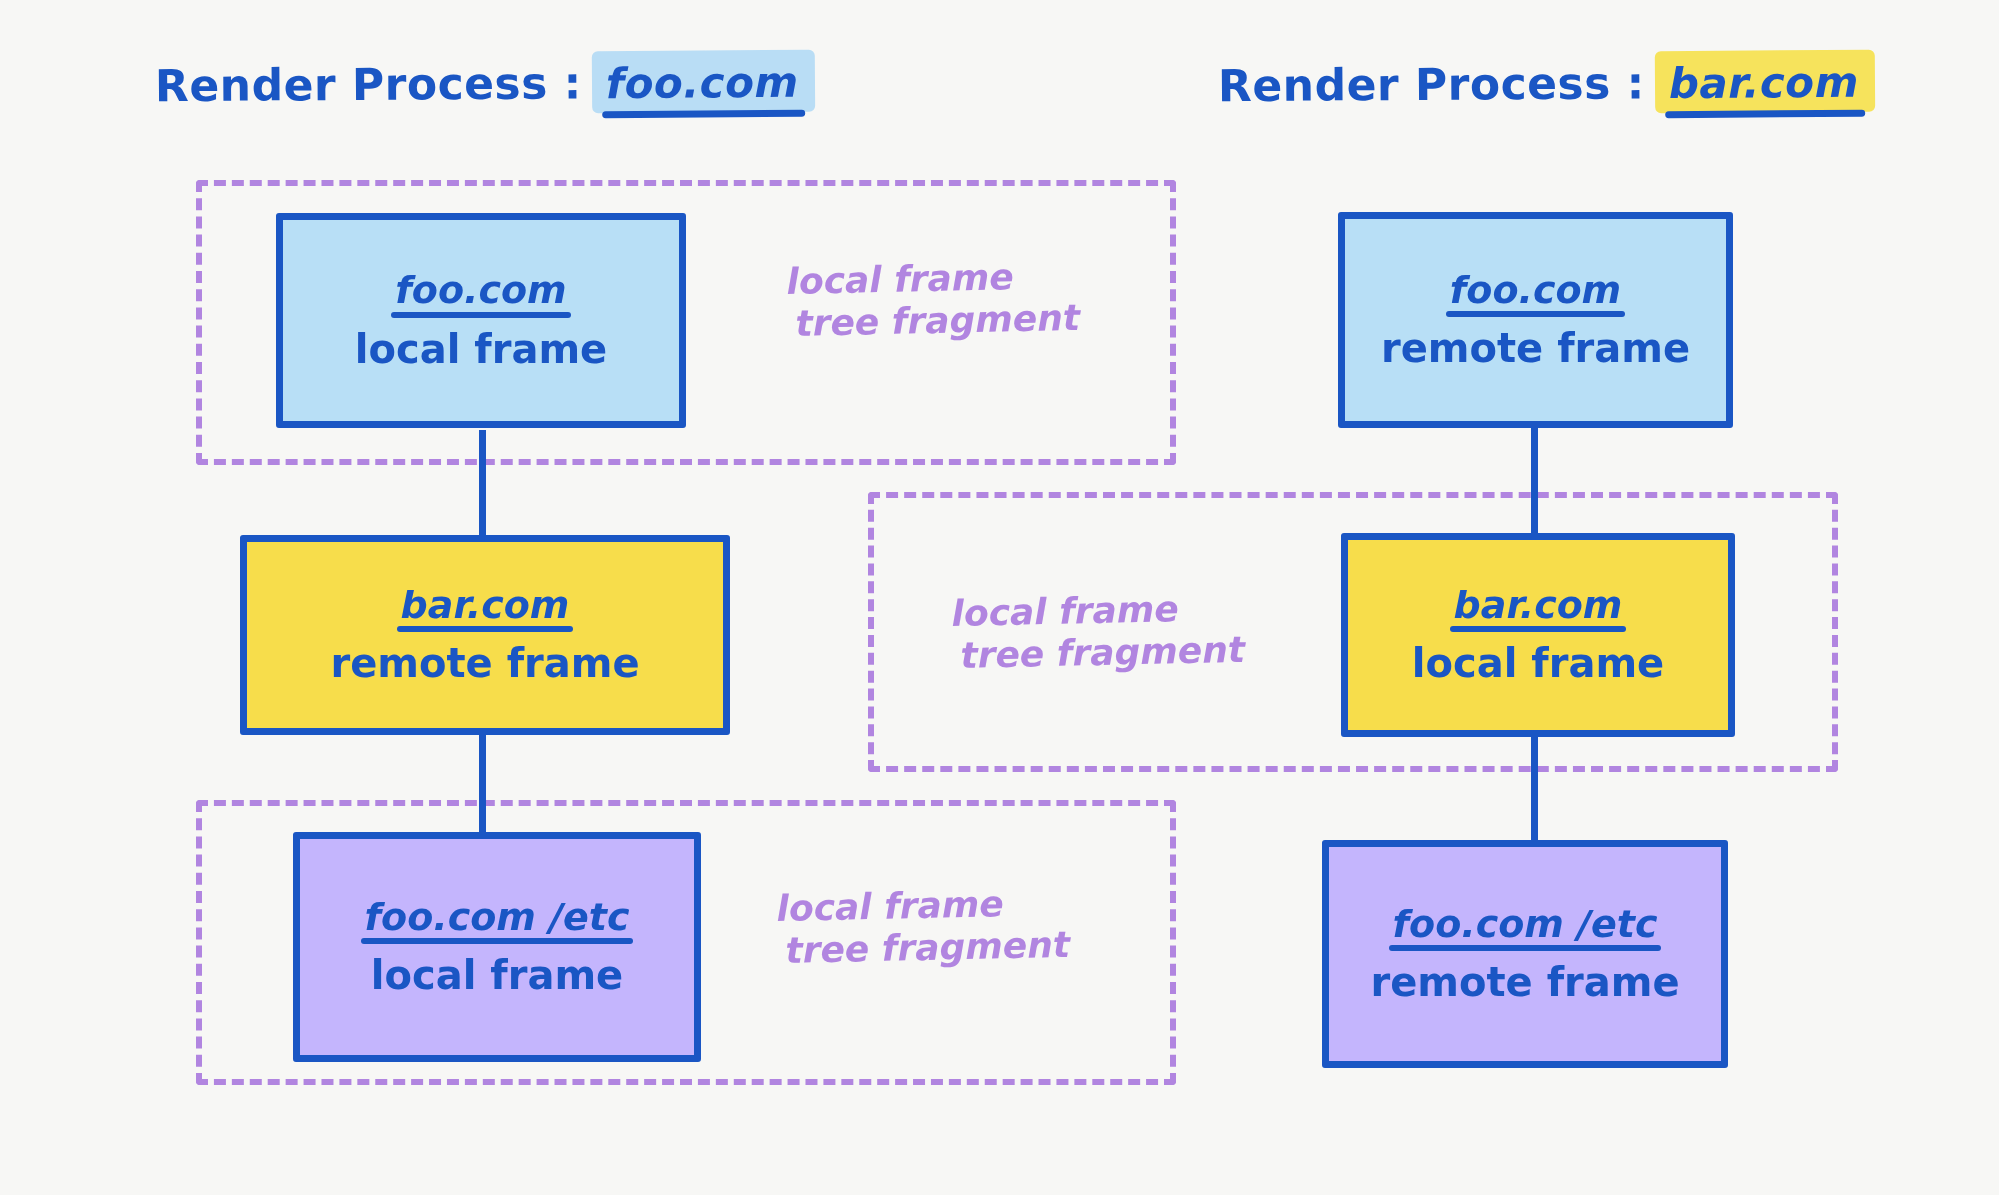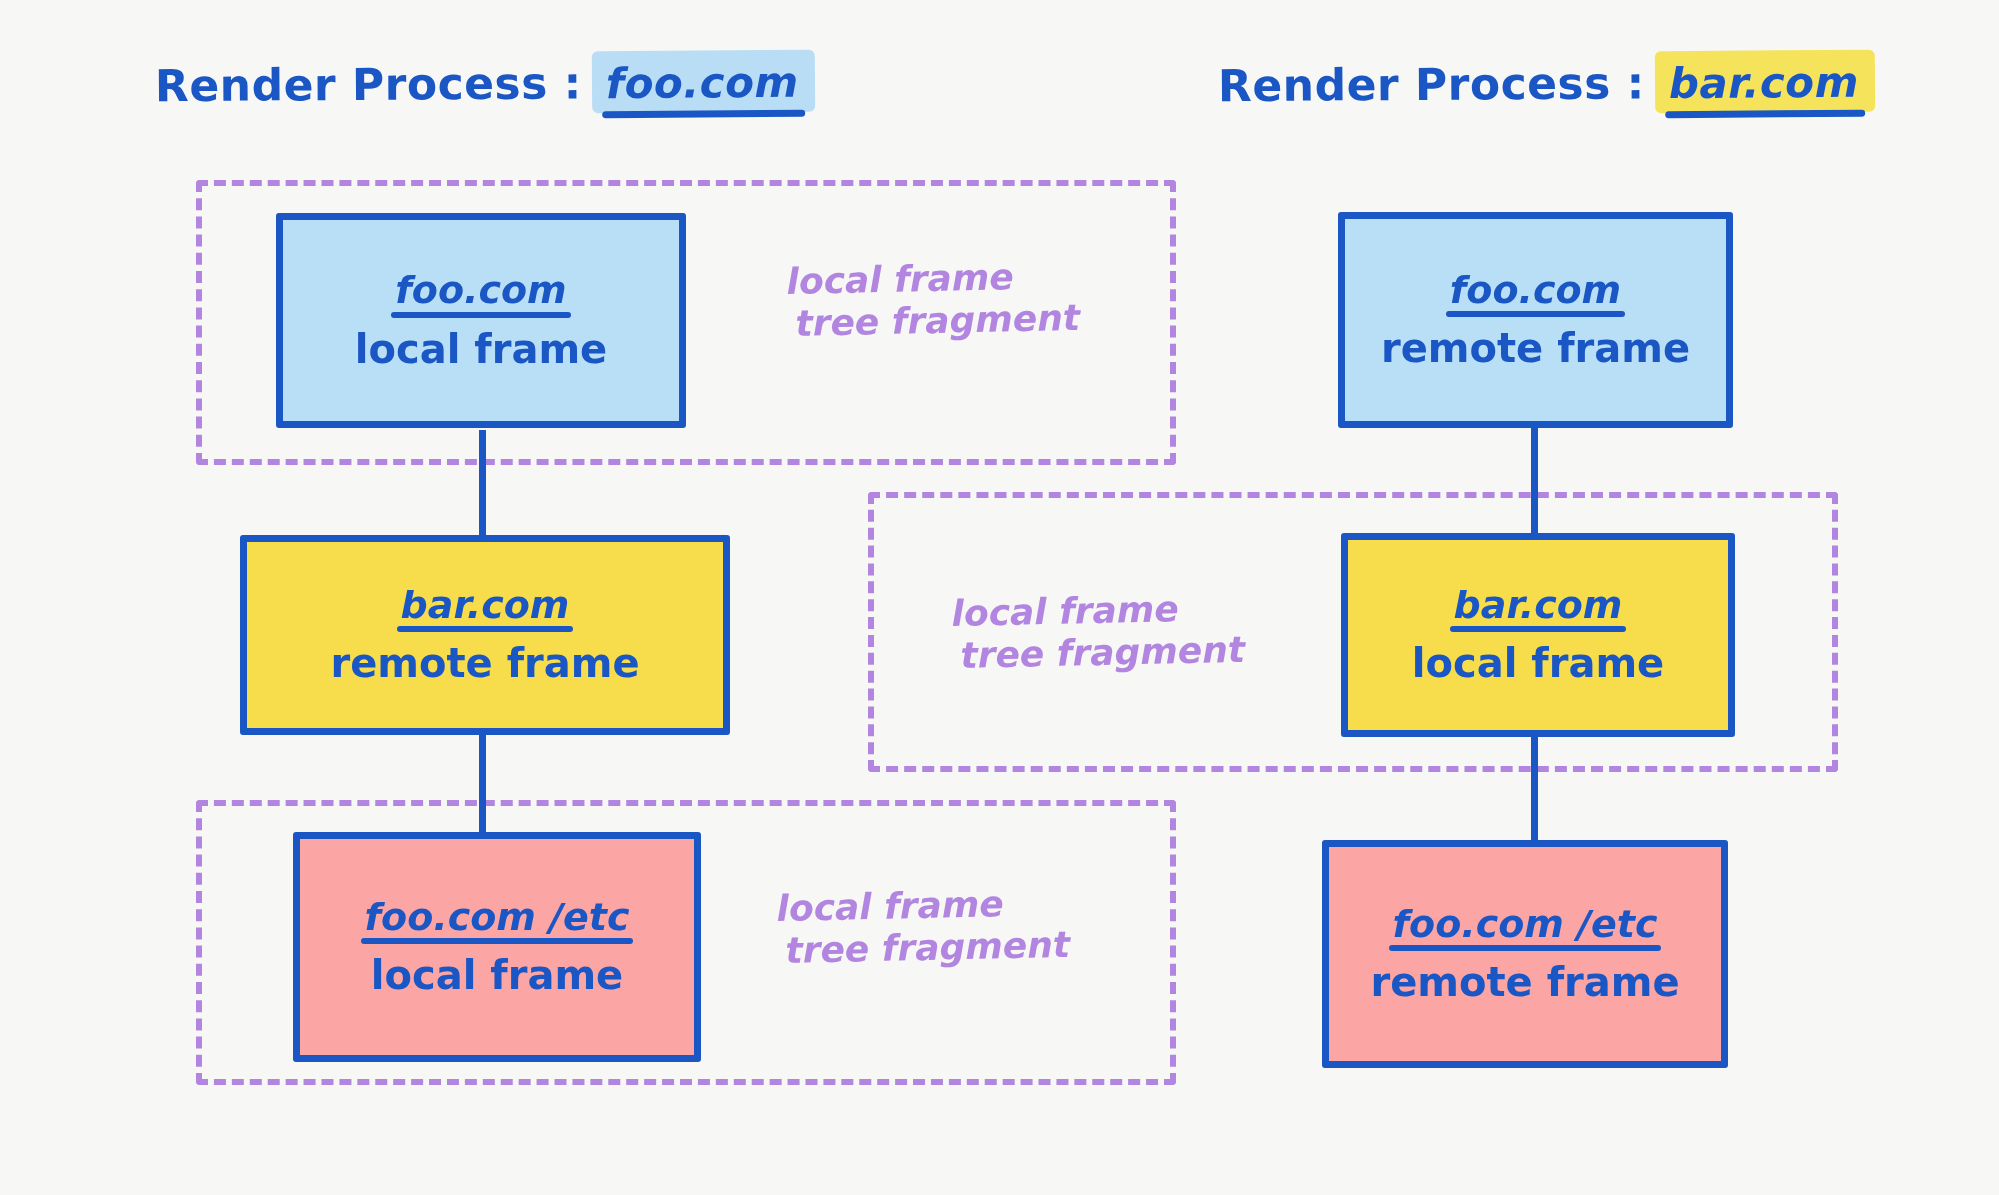--- a/index.html
+++ b/index.html
@@ -74,21 +74,21 @@
     flex-direction: column;
     align-items: center;
     justify-content: center;
     text-align: center;
     color: #1a56c4;
     font-family: "DejaVu Sans", sans-serif;
     font-weight: bold;
     z-index: 3;
   }
   .fbox.blue   { background: #b8dff6; }
-  .fbox.blue-l { background: #fca5a5; }
+  .fbox.blue-l { background: #c4b5fd; }
   .fbox.yellow { background: #f7dd4b; }
 
   .fbox .url {
     position: relative;
     font-size: 38px;
     font-style: italic;
     letter-spacing: 0px;
     line-height: 1.05;
     padding-bottom: 4px;
     margin-bottom: 13px;

